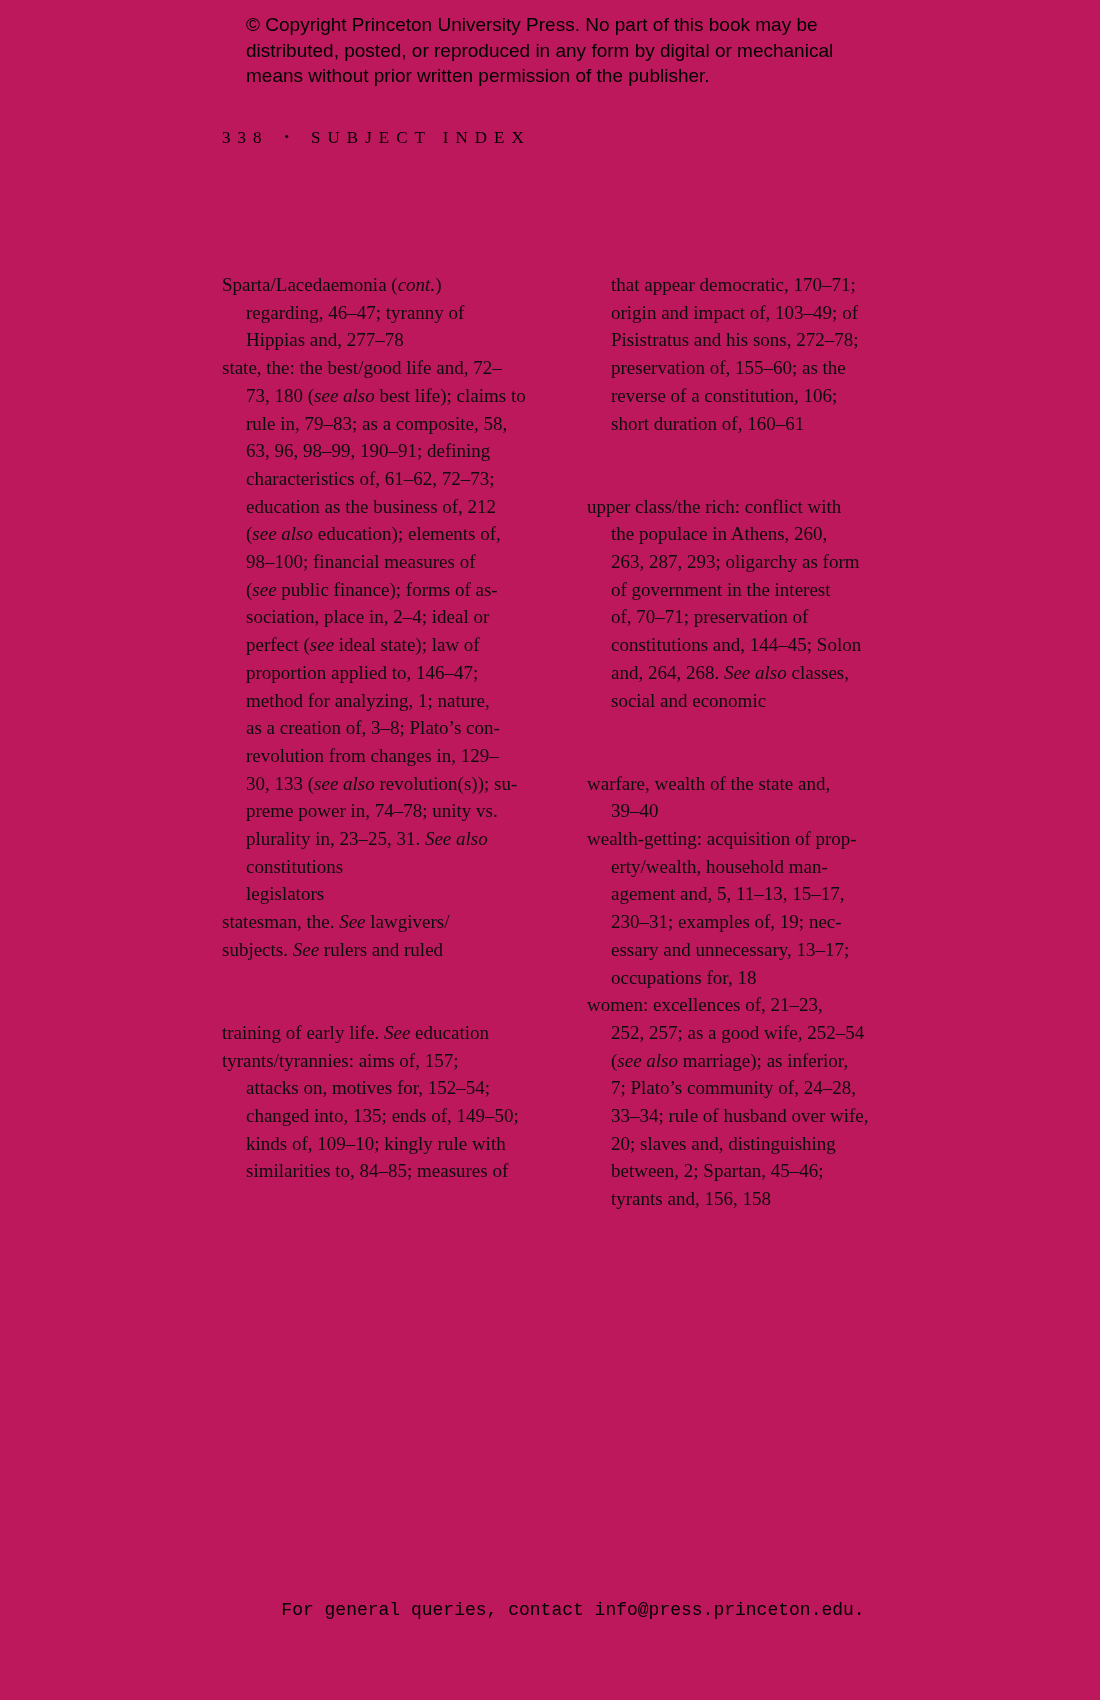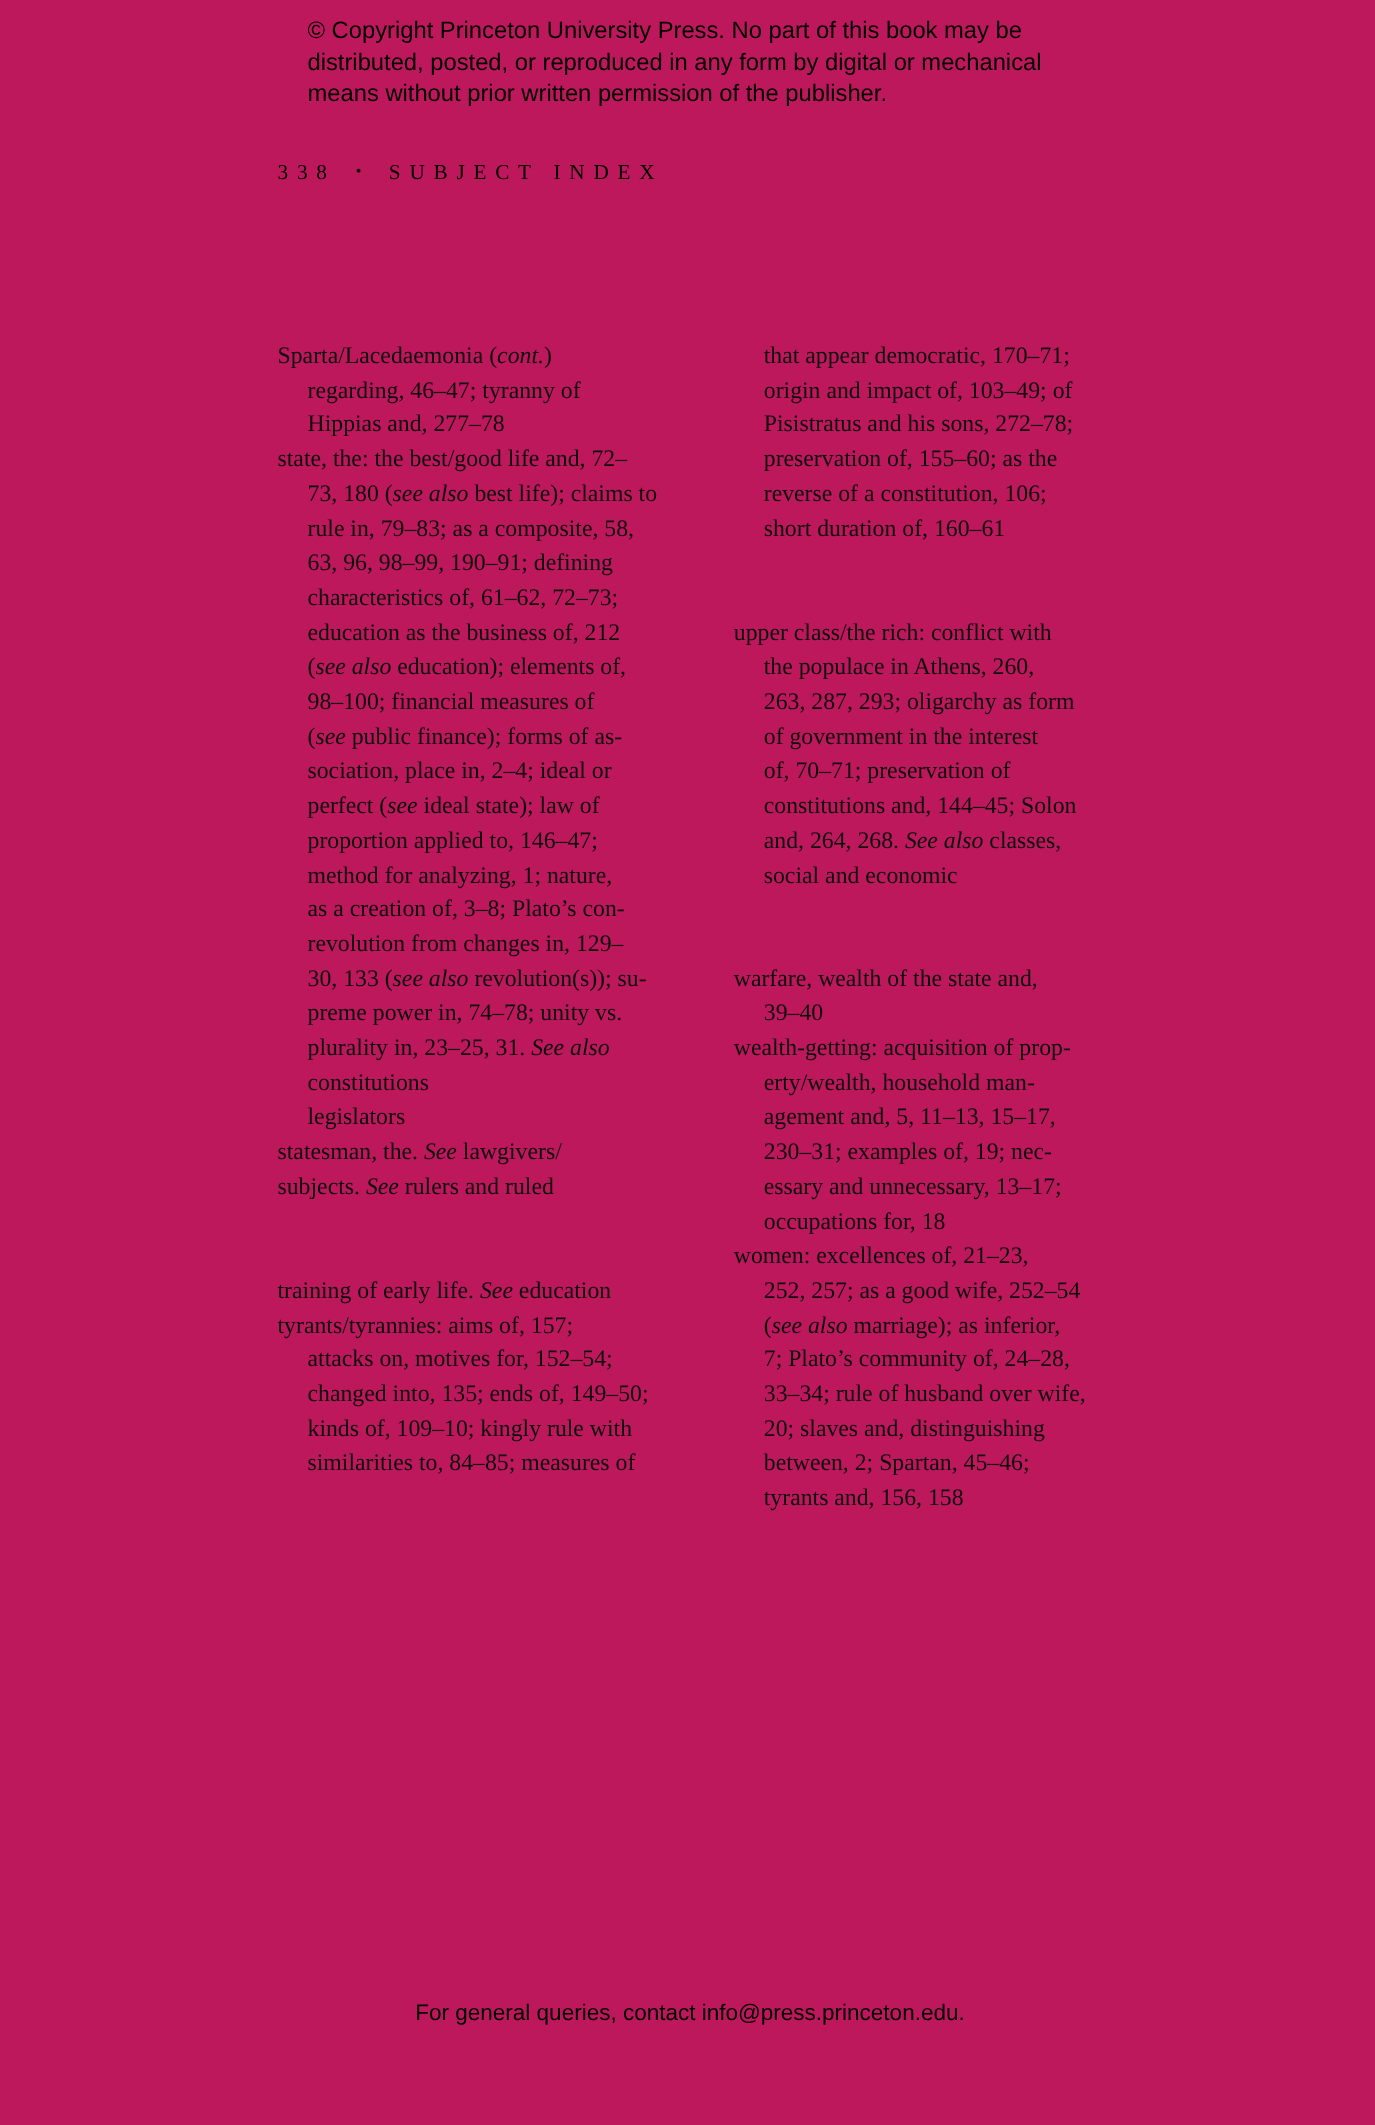--- a/index.html
+++ b/index.html
@@ -52,25 +52,25 @@
     color: #0d0d0d;
     white-space: nowrap;
     margin-top: 40px;
   }
   #col-left  { left: 222px; }
   #col-right { left: 587px; }
   .index-line.indent { padding-left: 24px; }
   .italic { font-style: italic; }
   .footer {
     position: absolute;
-    left: 218px;
+    left: 239px;
     width: 668px;
     top: 1600px;
     text-align: center;
-    font-family: Liberation Sans, sans-serif;
+    font-family: Liberation Mono, monospace;
     font-size: 18px;
     color: #000;
   }
 </style>
 </head>
 <body>
 
 <div class="page">
 
   <div class="copyright">

